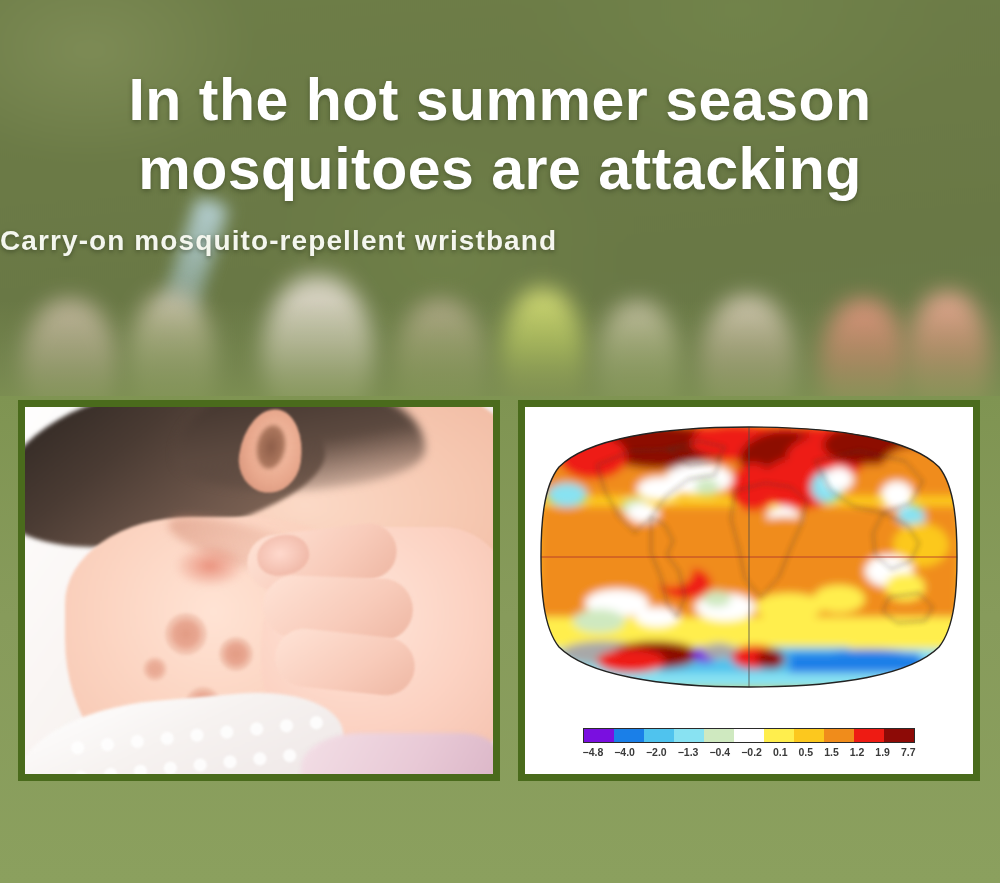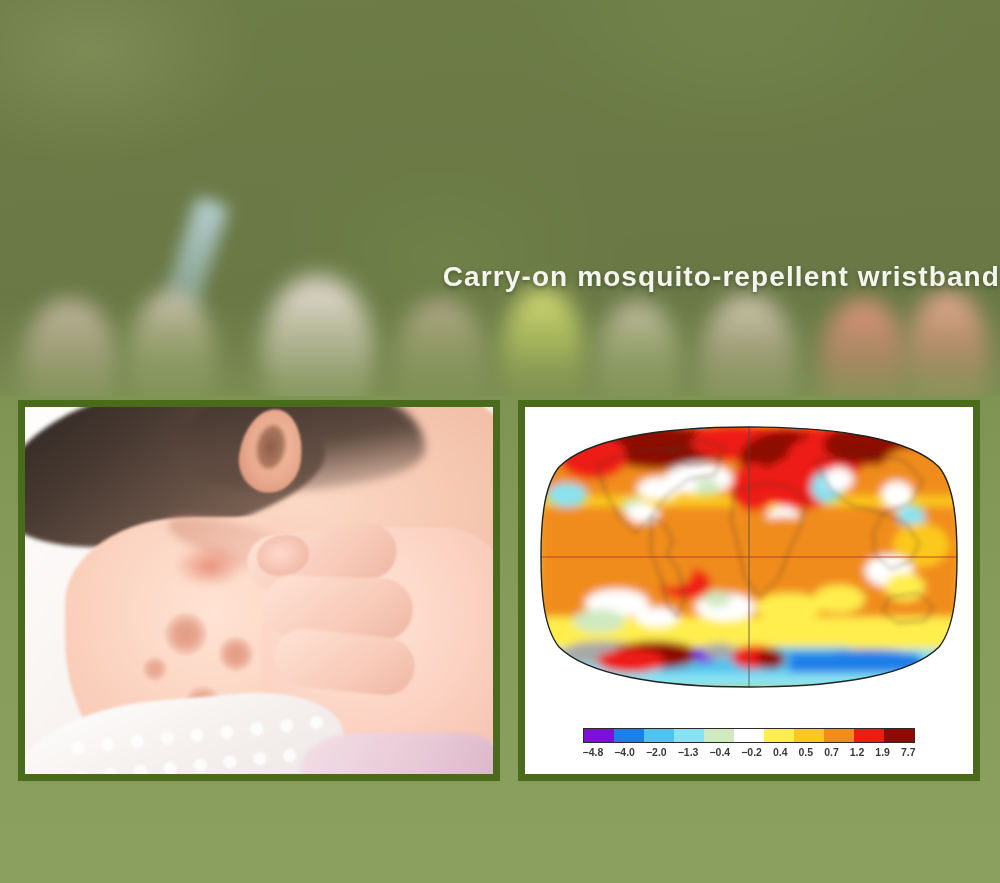--- a/index.html
+++ b/index.html
@@ -61,25 +61,24 @@
   
   .headline{
     position:absolute;left:0;top:66px;width:1000px;text-align:center;
     color:#ffffff;font-weight:700;font-size:59px;line-height:69px;
     letter-spacing:.5px;
     text-shadow:0 2px 5px rgba(40,50,25,.45);
     font-family:"Liberation Sans","DejaVu Sans",sans-serif;
   }
   .headline .l2{display:block;}
   .subhead{
-    position:absolute;left:0;top:222px;width:1000px;text-align:right;
+    position:absolute;left:0;top:222px;width:1000px;text-align:left;
     color:#f4f6ee;font-weight:700;font-size:28px;line-height:37px;
     letter-spacing:1.1px;
     text-shadow:0 2px 4px rgba(40,50,25,.5);
-    margin-top:36px;
   }
   .subhead .s2{display:block;}
 
   
   .panel{
     position:absolute;background:#f0abfc;border:7px solid #4a6b1c;
     box-sizing:border-box;overflow:hidden;
   }
   .panel-left{left:18px;top:400px;width:482px;height:381px;}
   .panel-right{left:518px;top:400px;width:462px;height:381px;}
@@ -194,20 +193,24 @@
     <div class="person p4"></div>
     <div class="person p5"></div>
     <div class="person p6"></div>
     <div class="person p7"></div>
     <div class="person p8"></div>
     <div class="person p9"></div>
     <div class="bg-fade"></div>
   </div>
   <div class="lower-bg"></div>
 
+  <div class="headline">
+    <span>In the hot summer season</span>
+    <span class="l2">mosquitoes are attacking</span>
+  </div>
   <div class="subhead">
     <span>Carry-on mosquito-repellent wristband</span>
   </div>
 
   <div class="panel panel-left">
     <div class="baby">
       <div class="b-bg-blur"></div>
       <div class="b-head"></div>
       <div class="b-hair"></div>
       <div class="b-hair2"></div>
@@ -363,23 +366,23 @@
             <i style="background: rgb(238, 27, 19);"></i>
             <i style="background: rgb(141, 10, 6);"></i>
           </div>
         <div class="cbar-labels">
             <span>−4.8</span>
             <span>−4.0</span>
             <span>−2.0</span>
             <span>−1.3</span>
             <span>−0.4</span>
             <span>−0.2</span>
-            <span>0.4</span>
+            <span>0.1</span>
             <span>0.5</span>
-            <span>0.7</span>
+            <span>1.5</span>
             <span>1.2</span>
             <span>1.9</span>
             <span>7.7</span>
           </div>
       </div>
 
     </div>
   </div>
 
 </div>

